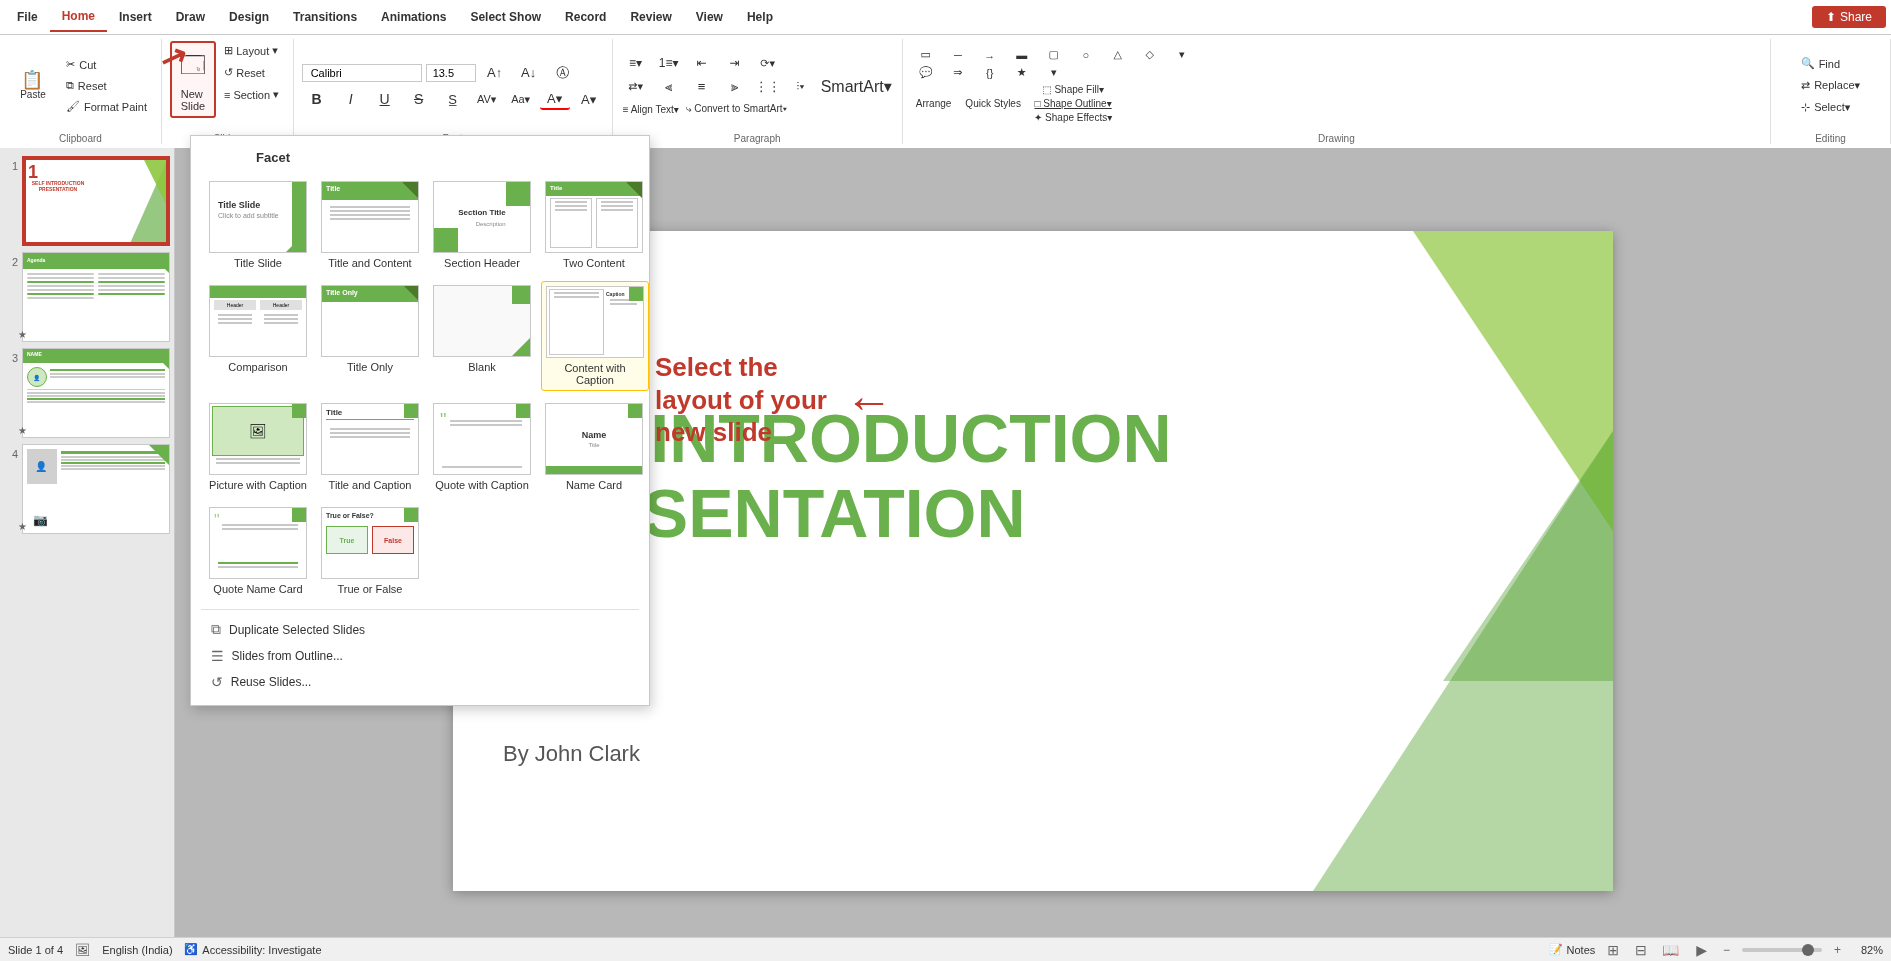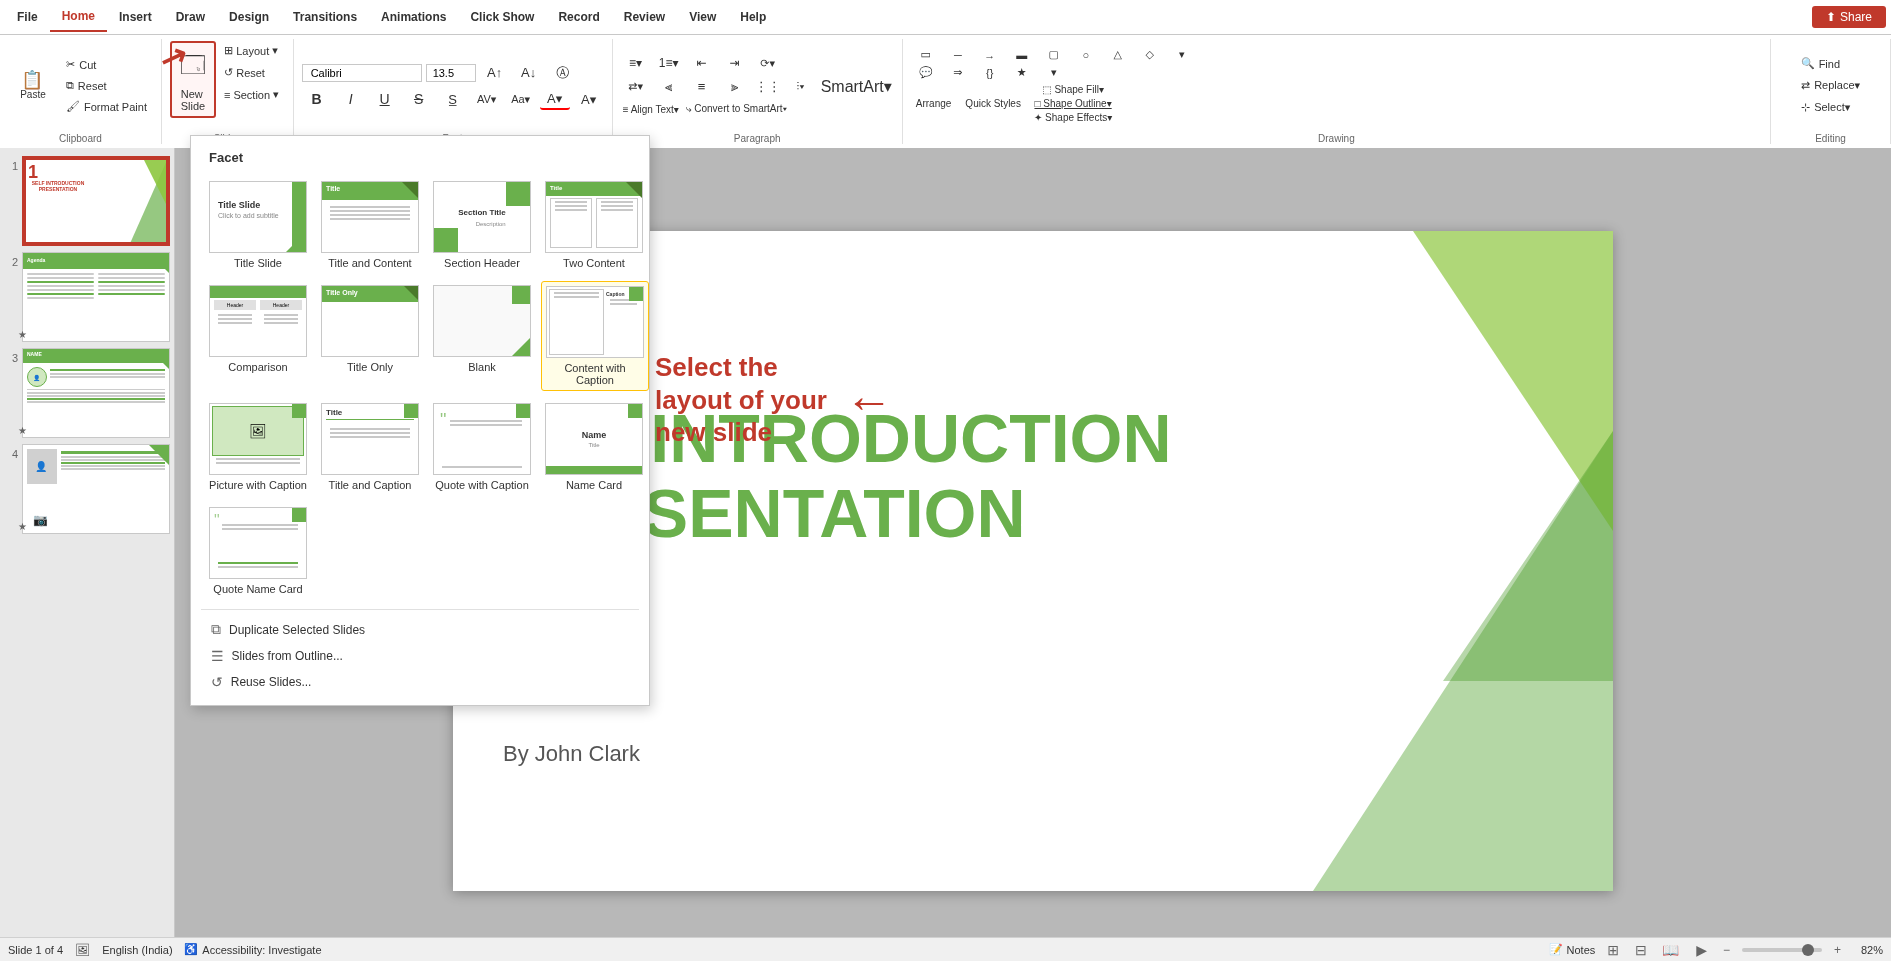--- a/index.html
+++ b/index.html
@@ -117,20 +117,21 @@
       border: 1px solid #c8c8c8;
       box-shadow: 2px 4px 12px rgba(0,0,0,0.2);
       z-index: 100;
       padding: 10px;
     }
     .dropdown-title {
       font-size: 13px;
       font-weight: 600;
       color: #333;
       padding: 4px 8px 8px;
+      margin-left: 47px;
     }
     .layout-grid {
       display: grid;
       grid-template-columns: repeat(4, 1fr);
       gap: 6px;
       padding: 4px;
     }
     .layout-item {
       display: flex;
       flex-direction: column;
@@ -354,21 +355,21 @@
 <div style="position:relative; width:1891px; height:961px; overflow:hidden;">
 
   <div class="tab-bar" style="height:35px; background:#fff; border-bottom:1px solid #c8c8c8;">
     <div class="tab-item">File</div>
     <div class="tab-item active">Home</div>
     <div class="tab-item">Insert</div>
     <div class="tab-item">Draw</div>
     <div class="tab-item">Design</div>
     <div class="tab-item">Transitions</div>
     <div class="tab-item">Animations</div>
-    <div class="tab-item">Click Show</div>
+    <div class="tab-item">Select Show</div>
     <div class="tab-item">Record</div>
     <div class="tab-item">Review</div>
     <div class="tab-item">View</div>
     <div class="tab-item">Help</div>
     <div class="tab-share-btn">
       <span>⬆</span>
       <span>Share</span>
     </div>
   </div>
 
@@ -835,20 +836,31 @@
           </div>
           <div style="position:absolute;bottom:8px;left:4px;right:4px;">
             <div class="lt-line" style="background:#6ab04c;"></div>
             <div class="lt-line"></div>
           </div>
           <div style="position:absolute;top:0;right:0;width:14px;height:14px;background:#6ab04c;"></div>
         </div>
         <div class="layout-name">Quote Name Card</div>
       </div>
 
+      <div class="layout-item">
+        <div class="layout-thumb" style="width:98px;height:72px;">
+          <div style="position:absolute;top:4px;left:4px;font-size:7px;font-weight:bold;color:#333;">True or False?</div>
+          <div style="position:absolute;top:18px;left:4px;right:4px;display:flex;gap:4px;">
+            <div style="flex:1;height:28px;background:#e8f4e8;border:1px solid #6ab04c;display:flex;align-items:center;justify-content:center;font-size:7px;color:#6ab04c;font-weight:bold;">True</div>
+            <div style="flex:1;height:28px;background:#fde8e8;border:1px solid #c0392b;display:flex;align-items:center;justify-content:center;font-size:7px;color:#c0392b;font-weight:bold;">False</div>
+          </div>
+          <div style="position:absolute;top:0;right:0;width:14px;height:14px;background:#6ab04c;"></div>
+        </div>
+        <div class="layout-name">True or False</div>
+      </div>
     </div>
 
     <div class="dropdown-menu-items">
       <div class="dropdown-menu-item">
         <span class="dropdown-menu-icon">⧉</span>
         <span>Duplicate Selected Slides</span>
       </div>
       <div class="dropdown-menu-item">
         <span class="dropdown-menu-icon">☰</span>
         <span>Slides from Outline...</span>

